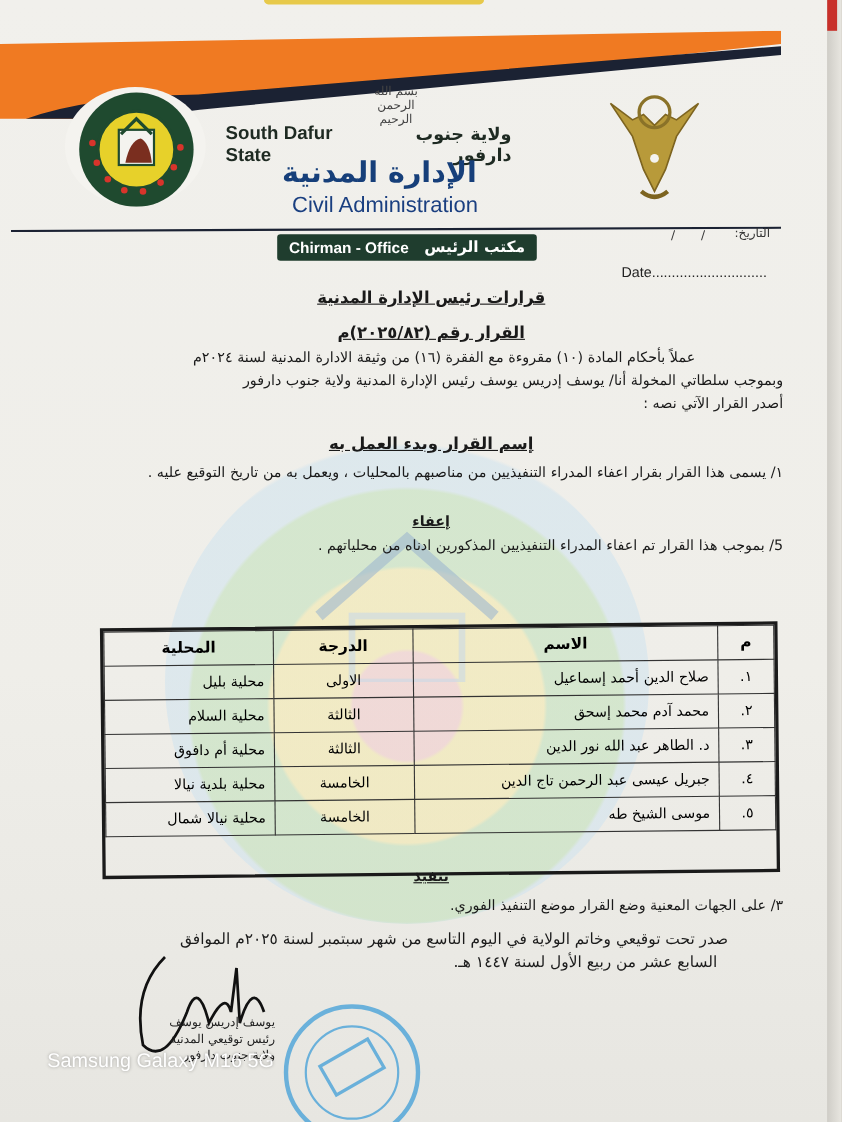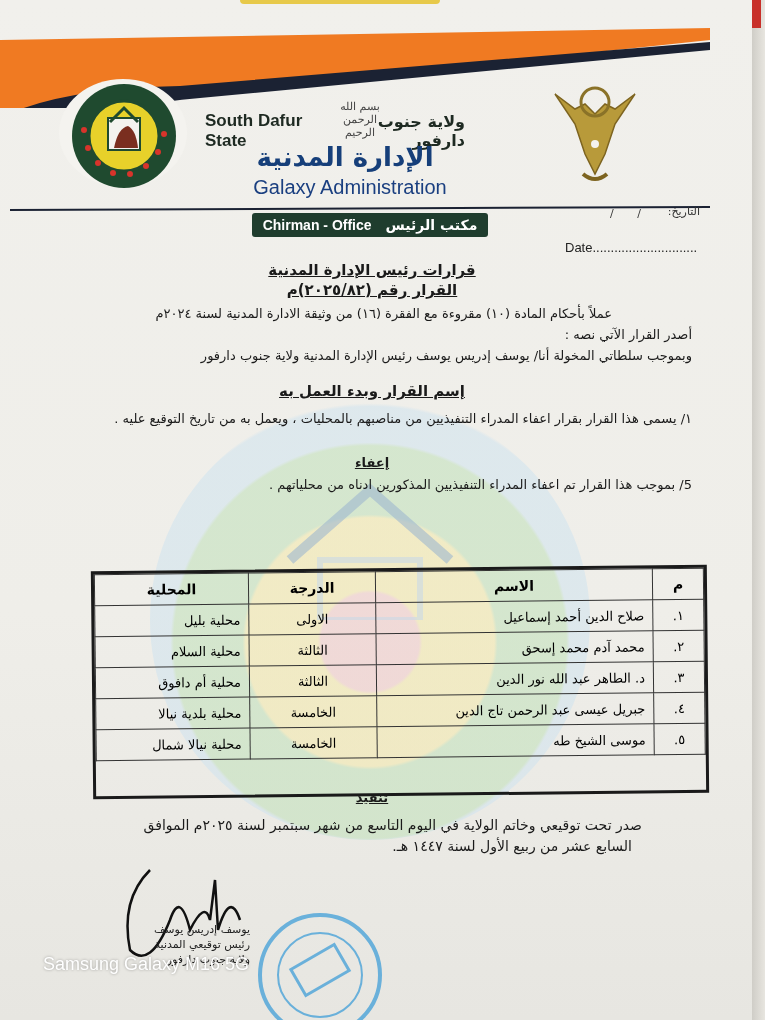--- a/index.html
+++ b/index.html
@@ -4,37 +4,37 @@
 <style>
   html,body{margin:0;padding:0;}
   body{width:765px;height:1020px;overflow:hidden;background:#d9d6cf;font-family:"DejaVu Sans",sans-serif;position:relative;}
   .paper{position:absolute;left:0;top:0;width:752px;height:1020px;background:linear-gradient(180deg,#f1f0ec 0%,#efeee9 60%,#e7e6e1 100%);overflow:hidden;}
   .edge-right{position:absolute;right:0;top:0;width:13px;height:1020px;background:linear-gradient(90deg,#cfcdc7,#e8e6e0);}
   .edge-red{position:absolute;right:4px;top:0;width:9px;height:28px;background:#c8302a;}
   .top-yellow{position:absolute;left:240px;top:0;width:200px;height:4px;background:#e7c94a;border-radius:0 0 6px 6px;}
   .orange-band{position:absolute;left:0;top:28px;width:710px;height:80px;}
   .emblem-left{position:absolute;left:58px;top:78px;width:130px;height:110px;}
   .emblem-right{position:absolute;left:545px;top:84px;width:100px;height:100px;}
-  .bismillah{position:absolute;left:330px;top:100px;width:60px;height:20px;font-family:"DejaVu Serif",serif;font-size:11px;color:#444;direction:rtl;text-align:center;}
+  .bismillah{position:absolute;left:330px;top:76px;width:60px;height:20px;font-family:"DejaVu Serif",serif;font-size:11px;color:#444;direction:rtl;text-align:center;}
   .state-line{position:absolute;left:205px;top:118px;width:260px;height:26px;display:flex;gap:6px;align-items:center;justify-content:flex-start;}
   .state-en{font-family:"Liberation Sans",sans-serif;font-weight:bold;font-size:17px;color:#1e2a22;}
   .state-ar{font-family:"DejaVu Sans",sans-serif;font-weight:bold;font-size:16px;color:#1e2a22;direction:rtl;}
   .admin-ar{position:absolute;left:230px;top:142px;width:230px;text-align:center;font-family:"DejaVu Sans",sans-serif;font-weight:bold;font-size:26px;color:#163f7a;direction:rtl;}
   .admin-en{position:absolute;left:240px;top:176px;width:220px;text-align:center;font-family:"Liberation Sans",sans-serif;font-size:20px;color:#1a3f80;}
   .rule{position:absolute;left:10px;top:206px;width:700px;height:5px;}
   .office-badge{position:absolute;left:252px;top:213px;width:236px;height:24px;background:#1f3d2e;border-radius:3px;display:flex;align-items:center;justify-content:center;gap:14px;color:#fff;font-weight:bold;font-size:14px;}
   .office-badge .en{font-family:"Liberation Sans",sans-serif;}
   .office-badge .ar{direction:rtl;}
   .date-ar{position:absolute;left:600px;top:205px;width:100px;text-align:right;direction:rtl;font-size:11px;color:#333;}
   .date-slashes{position:absolute;left:610px;top:207px;font-size:11px;color:#333;letter-spacing:10px;}
   .date-en{position:absolute;left:565px;top:240px;width:140px;font-family:"Liberation Sans",sans-serif;font-size:13px;color:#222;}
   .watermark{position:absolute;left:150px;top:400px;width:440px;height:440px;border-radius:50%;opacity:.55;
     background:radial-gradient(circle at 50% 55%,#f1c9c9 0 15%,#f3e8a8 16% 38%,#bfe0b8 39% 60%,#cfe3ef 61% 72%,rgba(0,0,0,0) 73%);}
   .watermark-house{position:absolute;left:270px;top:480px;width:200px;height:140px;}
-  .doc{position:absolute;left:52px;top:255px;width:640px;direction:rtl;color:#1a1a1a;font-family:"DejaVu Sans",sans-serif;}
+  .doc{position:absolute;left:72px;top:255px;width:640px;direction:rtl;color:#1a1a1a;font-family:"DejaVu Sans",sans-serif;}
   .heading{text-align:center;font-weight:bold;text-decoration:underline;font-size:15px;margin:0;}
   .p{font-size:13px;line-height:21px;margin:0;}
   .table-box{position:absolute;left:92px;top:568px;width:610px;height:222px;border:3px solid #1a1a1a;transform:rotate(-0.6deg);}
   table{width:100%;border-collapse:collapse;direction:rtl;font-size:13px;}
   td,th{border:1px solid #333;padding:2px 8px;height:26px;}
   th{font-weight:bold;font-size:14px;}
   .c-num{width:34px;text-align:center;}
   .c-name{width:260px;text-align:right;}
   .c-grade{width:110px;text-align:center;}
   .c-loc{text-align:right;}
@@ -75,21 +75,21 @@
     </svg>
   </div>
 
   <div class="bismillah">بسم الله الرحمن الرحيم</div>
 
   <div class="state-line">
     <span class="state-en">South Dafur State</span>
     <span class="state-ar">ولاية جنوب دارفور</span>
   </div>
   <div class="admin-ar">الإدارة المدنية</div>
-  <div class="admin-en">Galaxy Administration</div>
+  <div class="admin-en">Civil Administration</div>
 
   <div class="emblem-right">
     <svg width="100" height="100" viewBox="0 0 100 100">
       <path d="M10,10 L30,40 L40,70 L50,90 L60,70 L70,40 L90,10 L70,25 L60,20 L50,30 L40,20 L30,25 Z" fill="#b89a3a" stroke="#7d6420" stroke-width="1.5"></path>
       <circle cx="50" cy="18" r="14" fill="none" stroke="#8a7228" stroke-width="3"></circle>
       <path d="M38,90 Q50,100 62,90" fill="none" stroke="#7d6420" stroke-width="4"></path>
       <circle cx="50" cy="60" r="4" fill="#f4f3ef"></circle>
     </svg>
   </div>
 
@@ -107,24 +107,24 @@
   <div class="date-en">Date.............................</div>
 
   <div class="watermark"></div>
   <svg class="watermark-house" viewBox="0 0 200 140">
     <path d="M20,80 L100,10 L180,80" fill="none" stroke="#9fb7cf" stroke-width="10" opacity=".6"></path>
     <rect x="50" y="80" width="100" height="60" fill="none" stroke="#c9d9e6" stroke-width="6" opacity=".6"></rect>
   </svg>
 
   <div class="doc">
     <p class="heading" style="margin-top:6px;">قرارات رئيس الإدارة المدنية</p>
-    <p class="heading" style="margin-top:2px;">القرار رقم (٢٠٢٥/٨٢)م</p>
+    <p class="heading" style="margin-top:14px;">القرار رقم (٢٠٢٥/٨٢)م</p>
     <p class="p" style="margin-top:4px;padding-right:80px;">عملاً بأحكام المادة (١٠) مقروءة مع الفقرة (١٦) من وثيقة الادارة المدنية لسنة ٢٠٢٤م</p>
+    <p class="p">وبموجب سلطاتي المخولة أنا/ يوسف إدريس يوسف رئيس الإدارة المدنية ولاية جنوب دارفور</p>
     <p class="p">أصدر القرار الآتي نصه :</p>
-    <p class="p">وبموجب سلطاتي المخولة أنا/ يوسف إدريس يوسف رئيس الإدارة المدنية ولاية جنوب دارفور</p>
 
     <p class="heading" style="margin-top:16px;">إسم القرار وبدء العمل به</p>
     <p class="p" style="margin-top:8px;">١/ يسمى هذا القرار بقرار اعفاء المدراء التنفيذيين من مناصبهم بالمحليات ، ويعمل به من تاريخ التوقيع عليه .</p>
 
     <p class="heading" style="margin-top:26px;font-size:13px;">إعفاء</p>
     <p class="p" style="margin-top:4px;">5/ بموجب هذا القرار تم اعفاء المدراء التنفيذيين المذكورين ادناه من محلياتهم .</p>
   </div>
 
   <div class="table-box">
     <table>
@@ -166,20 +166,21 @@
           <td class="c-name">موسى الشيخ طه</td>
           <td class="c-grade">الخامسة</td>
           <td class="c-loc">محلية نيالا شمال</td>
         </tr>
       </tbody>
     </table>
   </div>
 
   <div class="doc" style="top:790px;">
     <p class="heading" style="font-size:13px;">تنفيذ</p>
+    <p class="p" style="margin-top:8px;">٣/ على الجهات المعنية وضع القرار موضع التنفيذ الفوري.</p>
     <p class="p" style="margin-top:10px;padding-right:50px;font-size:14px;">صدر تحت توقيعي وخاتم الولاية في اليوم التاسع من شهر سبتمبر لسنة ٢٠٢٥م الموافق</p>
     <p class="p" style="padding-right:60px;font-size:14px;">السابع عشر من ربيع الأول لسنة ١٤٤٧ هـ.</p>
   </div>
 
   <svg class="sig-block" viewBox="0 0 200 150">
     <path d="M40,10 Q10,40 20,90 Q40,110 60,60 Q70,30 80,70 Q95,40 100,60 L105,20 L108,70 Q120,30 130,60" fill="none" stroke="#111" stroke-width="2.5"></path>
   </svg>
   <div class="sig-name">
     <div>يوسف إدريس يوسف</div>
     <div>رئيس توقيعي المدنية</div>

